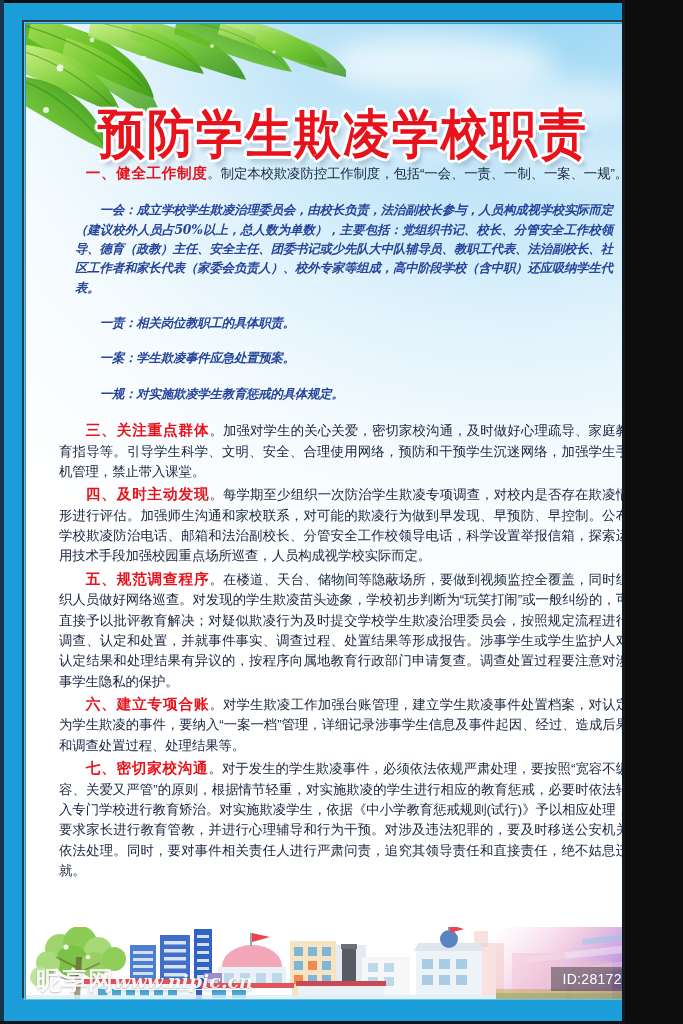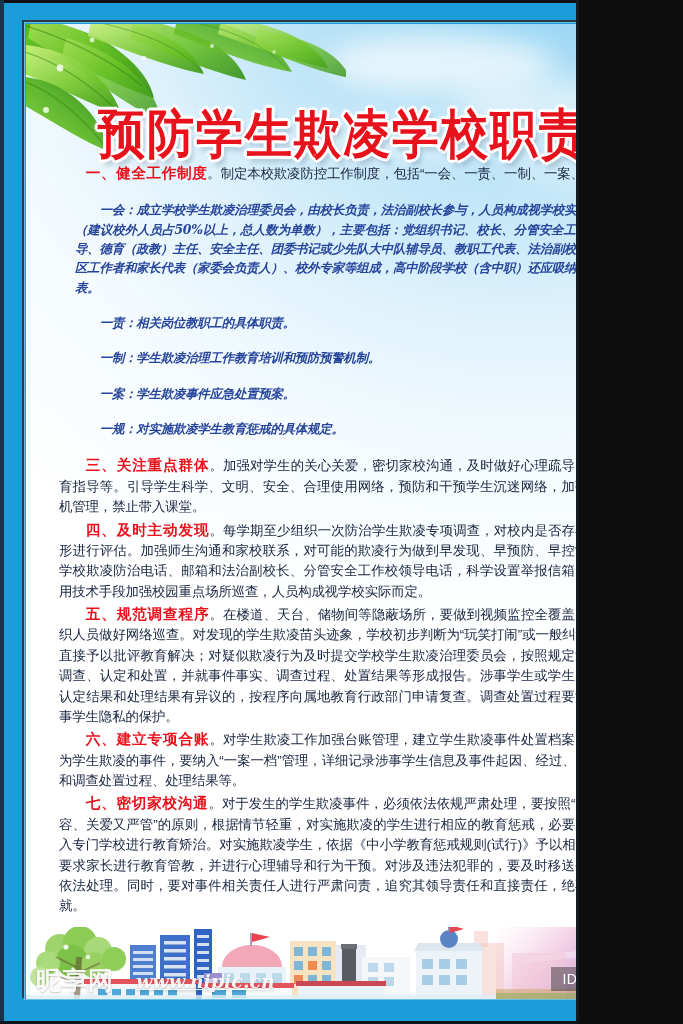--- a/index.html
+++ b/index.html
@@ -10,21 +10,21 @@
   body {
     width: 683px;
     height: 1024px;
     overflow: hidden;
     font-family: "Liberation Sans", "DejaVu Sans", sans-serif;
   }
 
   
   #poster {
     position: relative;
-    width: 579px;
+    width: 625px;
     height: 1024px;
     background: #1b9dd9;
     box-sizing: border-box;
     overflow: hidden;
   }
 
   
   .frame-edge-top {
     position: absolute;
     top: 0; left: 0;
@@ -184,21 +184,21 @@
   }
 
   
   #watermark {
     position: absolute;
     left: 10px;
     bottom: 6px;
     z-index: 22;
     display: flex;
     align-items: flex-end;
-    gap: 22px;
+    gap: 0;
     pointer-events: none;
   }
   #wm-logo {
     font-family: "DejaVu Sans", "Liberation Sans", sans-serif;
     font-size: 25px;
     font-weight: 700;
     color: rgba(255,255,255,.92);
     letter-spacing: 1px;
     text-shadow: 0 1px 2px rgba(0,0,0,.25);
     line-height: 1;
@@ -300,21 +300,20 @@
 
     <div id="title-wrap">
       <div id="poster-title">预防学生欺凌学校职责</div>
     </div>
 
     <div id="body-text">
 
       <p class="sec"><span class="sec-head">一、</span><span class="sec-head">健全工作制度</span><span class="sec-head-dot">。</span><span>制定本校欺凌防控工作制度，包括“一会、一责、一制、一案、一规”。</span></p>
       <p class="sub">一会：成立学校学生欺凌治理委员会，由校长负责，法治副校长参与，人员构成视学校实际而定（建议校外人员占50%以上，总人数为单数），主要包括：党组织书记、校长、分管安全工作校领导、德育（政教）主任、安全主任、团委书记或少先队大中队辅导员、教职工代表、法治副校长、社区工作者和家长代表（家委会负责人）、校外专家等组成，高中阶段学校（含中职）还应吸纳学生代表。</p>
       <p class="sub">一责：相关岗位教职工的具体职责。</p>
-      <p class="sub">一制：学生欺凌治理工作教育培训和预防预警机制。</p>
       <p class="sub">一案：学生欺凌事件应急处置预案。</p>
       <p class="sub">一规：对实施欺凌学生教育惩戒的具体规定。</p>
 
 
       <p class="sec"><span class="sec-head">三、</span><span class="sec-head">关注重点群体</span><span class="sec-head-dot">。</span><span>加强对学生的关心关爱，密切家校沟通，及时做好心理疏导、家庭教育指导等。引导学生科学、文明、安全、合理使用网络，预防和干预学生沉迷网络，加强学生手机管理，禁止带入课堂。</span></p>
 
       <p class="sec"><span class="sec-head">四、</span><span class="sec-head">及时主动发现</span><span class="sec-head-dot">。</span><span>每学期至少组织一次防治学生欺凌专项调查，对校内是否存在欺凌情形进行评估。加强师生沟通和家校联系，对可能的欺凌行为做到早发现、早预防、早控制。公布学校欺凌防治电话、邮箱和法治副校长、分管安全工作校领导电话，科学设置举报信箱，探索运用技术手段加强校园重点场所巡查，人员构成视学校实际而定。</span></p>
 
       <p class="sec"><span class="sec-head">五、</span><span class="sec-head">规范调查程序</span><span class="sec-head-dot">。</span><span>在楼道、天台、储物间等隐蔽场所，要做到视频监控全覆盖，同时组织人员做好网络巡查。对发现的学生欺凌苗头迹象，学校初步判断为“玩笑打闹”或一般纠纷的，可直接予以批评教育解决；对疑似欺凌行为及时提交学校学生欺凌治理委员会，按照规定流程进行调查、认定和处置，并就事件事实、调查过程、处置结果等形成报告。涉事学生或学生监护人对认定结果和处理结果有异议的，按程序向属地教育行政部门申请复查。调查处置过程要注意对涉事学生隐私的保护。</span></p>
 

